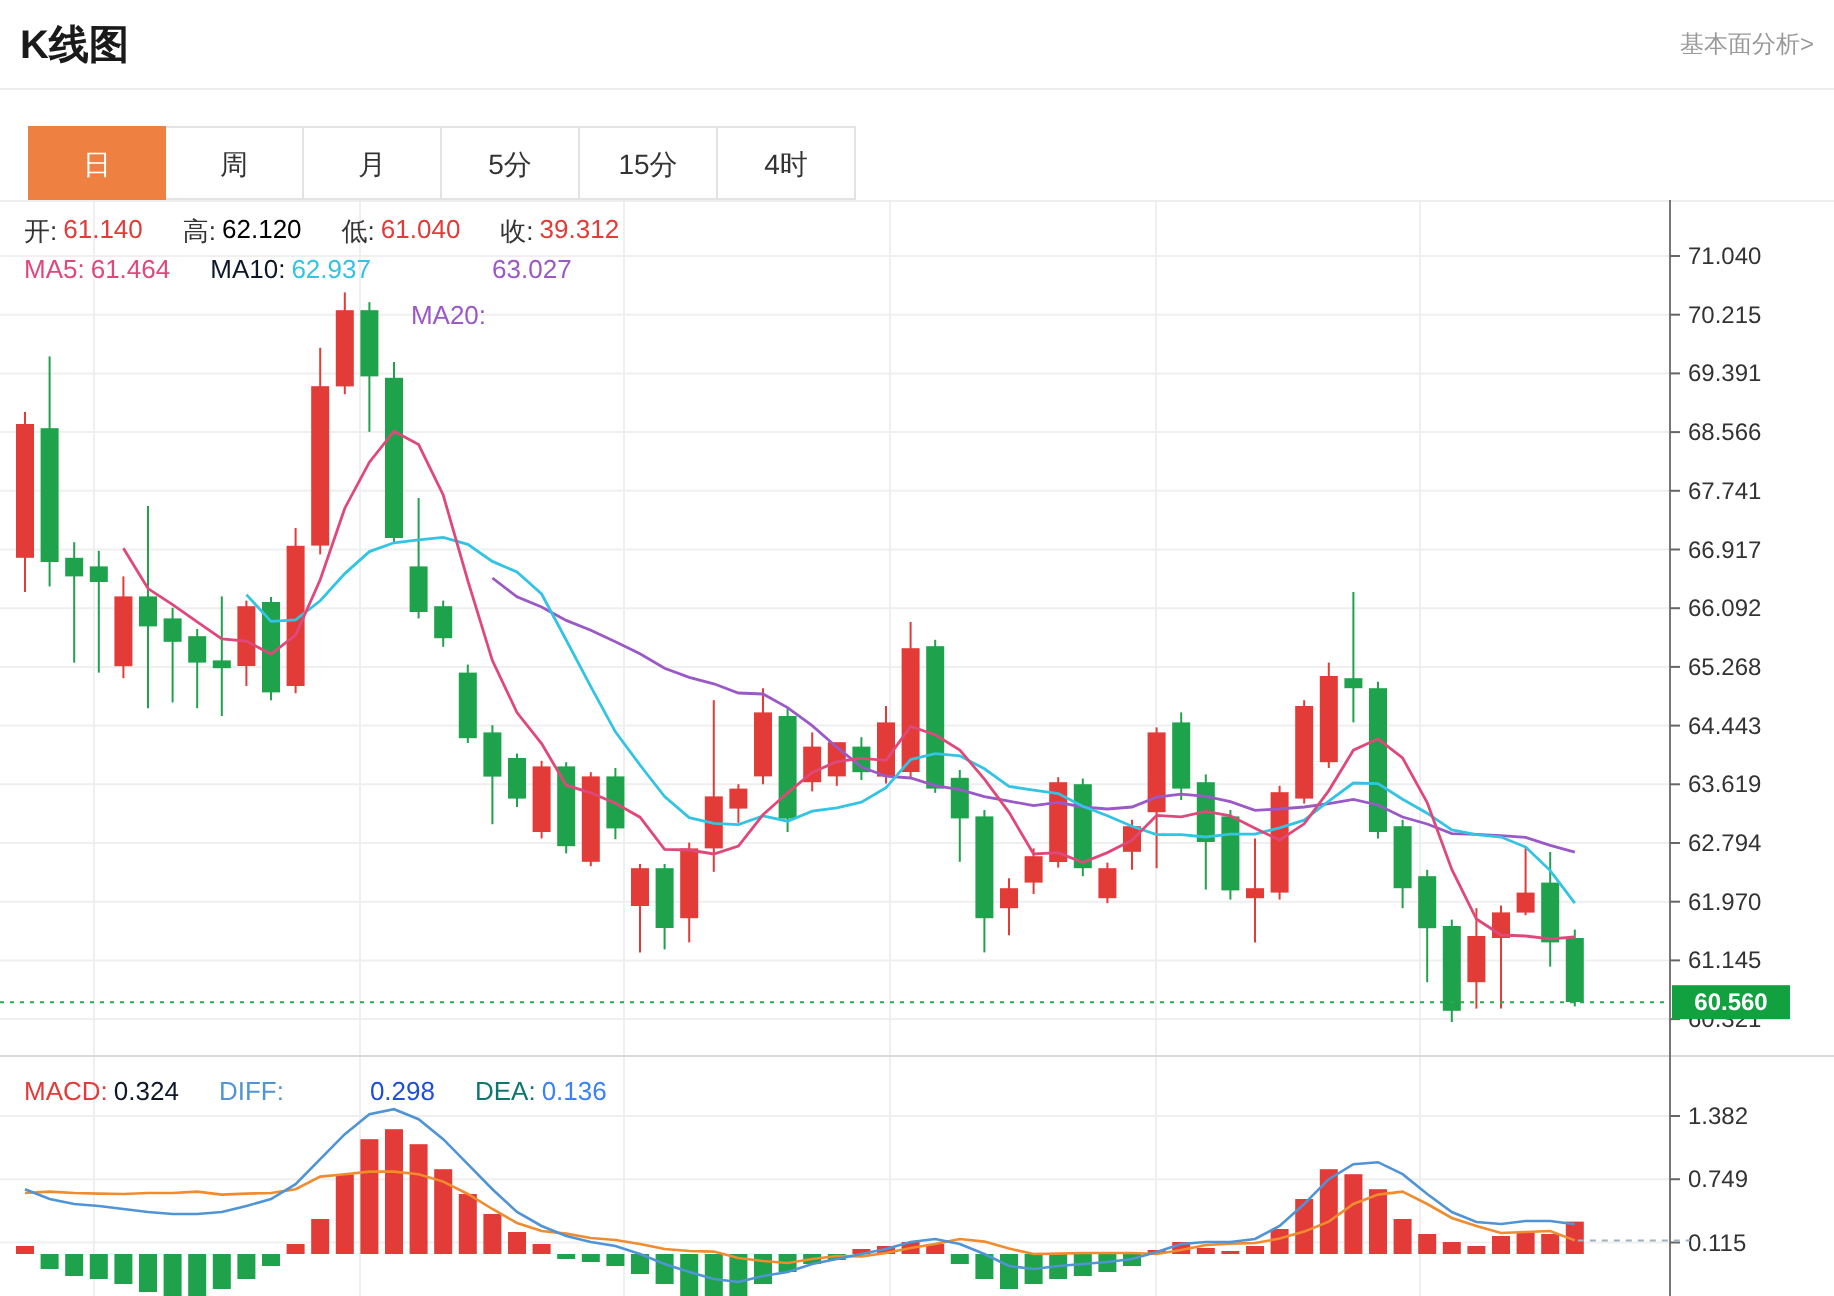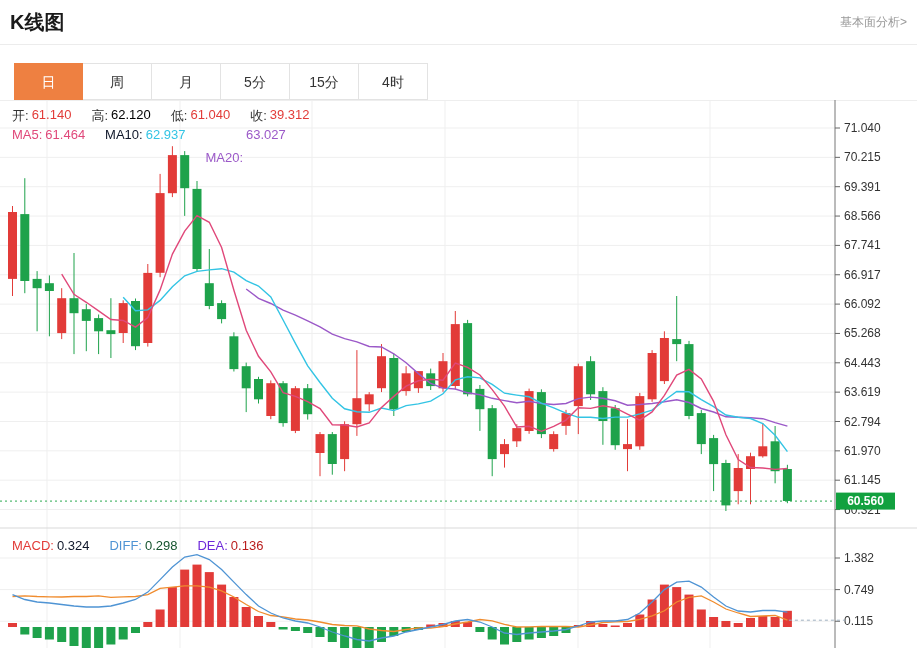--- a/index.html
+++ b/index.html
@@ -347,20 +347,20 @@
         <span style="color: rgb(155, 89, 200);">63.027</span>
       </span>
     </div>
   <div class="info info-macd" id="bar-macd">
       <span class="pair">
         <span style="color: rgb(226, 59, 56);">MACD:</span>
         <span style="color: #0f172a;">0.324</span>
       </span>
       <span class="pair">
         <span style="color: rgb(79, 148, 212);">DIFF:</span>
-        <span style="color: #14532d;">0.298</span>
-      </span>
-      <span class="pair">
-        <span style="color: #6d28d9;">DEA:</span>
-        <span style="color: #b91c1c;">0.136</span>
+        <span style="color: #1d4ed8; margin-left: 40px;">0.298</span>
+      </span>
+      <span class="pair">
+        <span style="color: #0f766e;">DEA:</span>
+        <span style="color: #3b82f6;">0.136</span>
       </span>
     </div>
 </div>
 
 </body></html>

